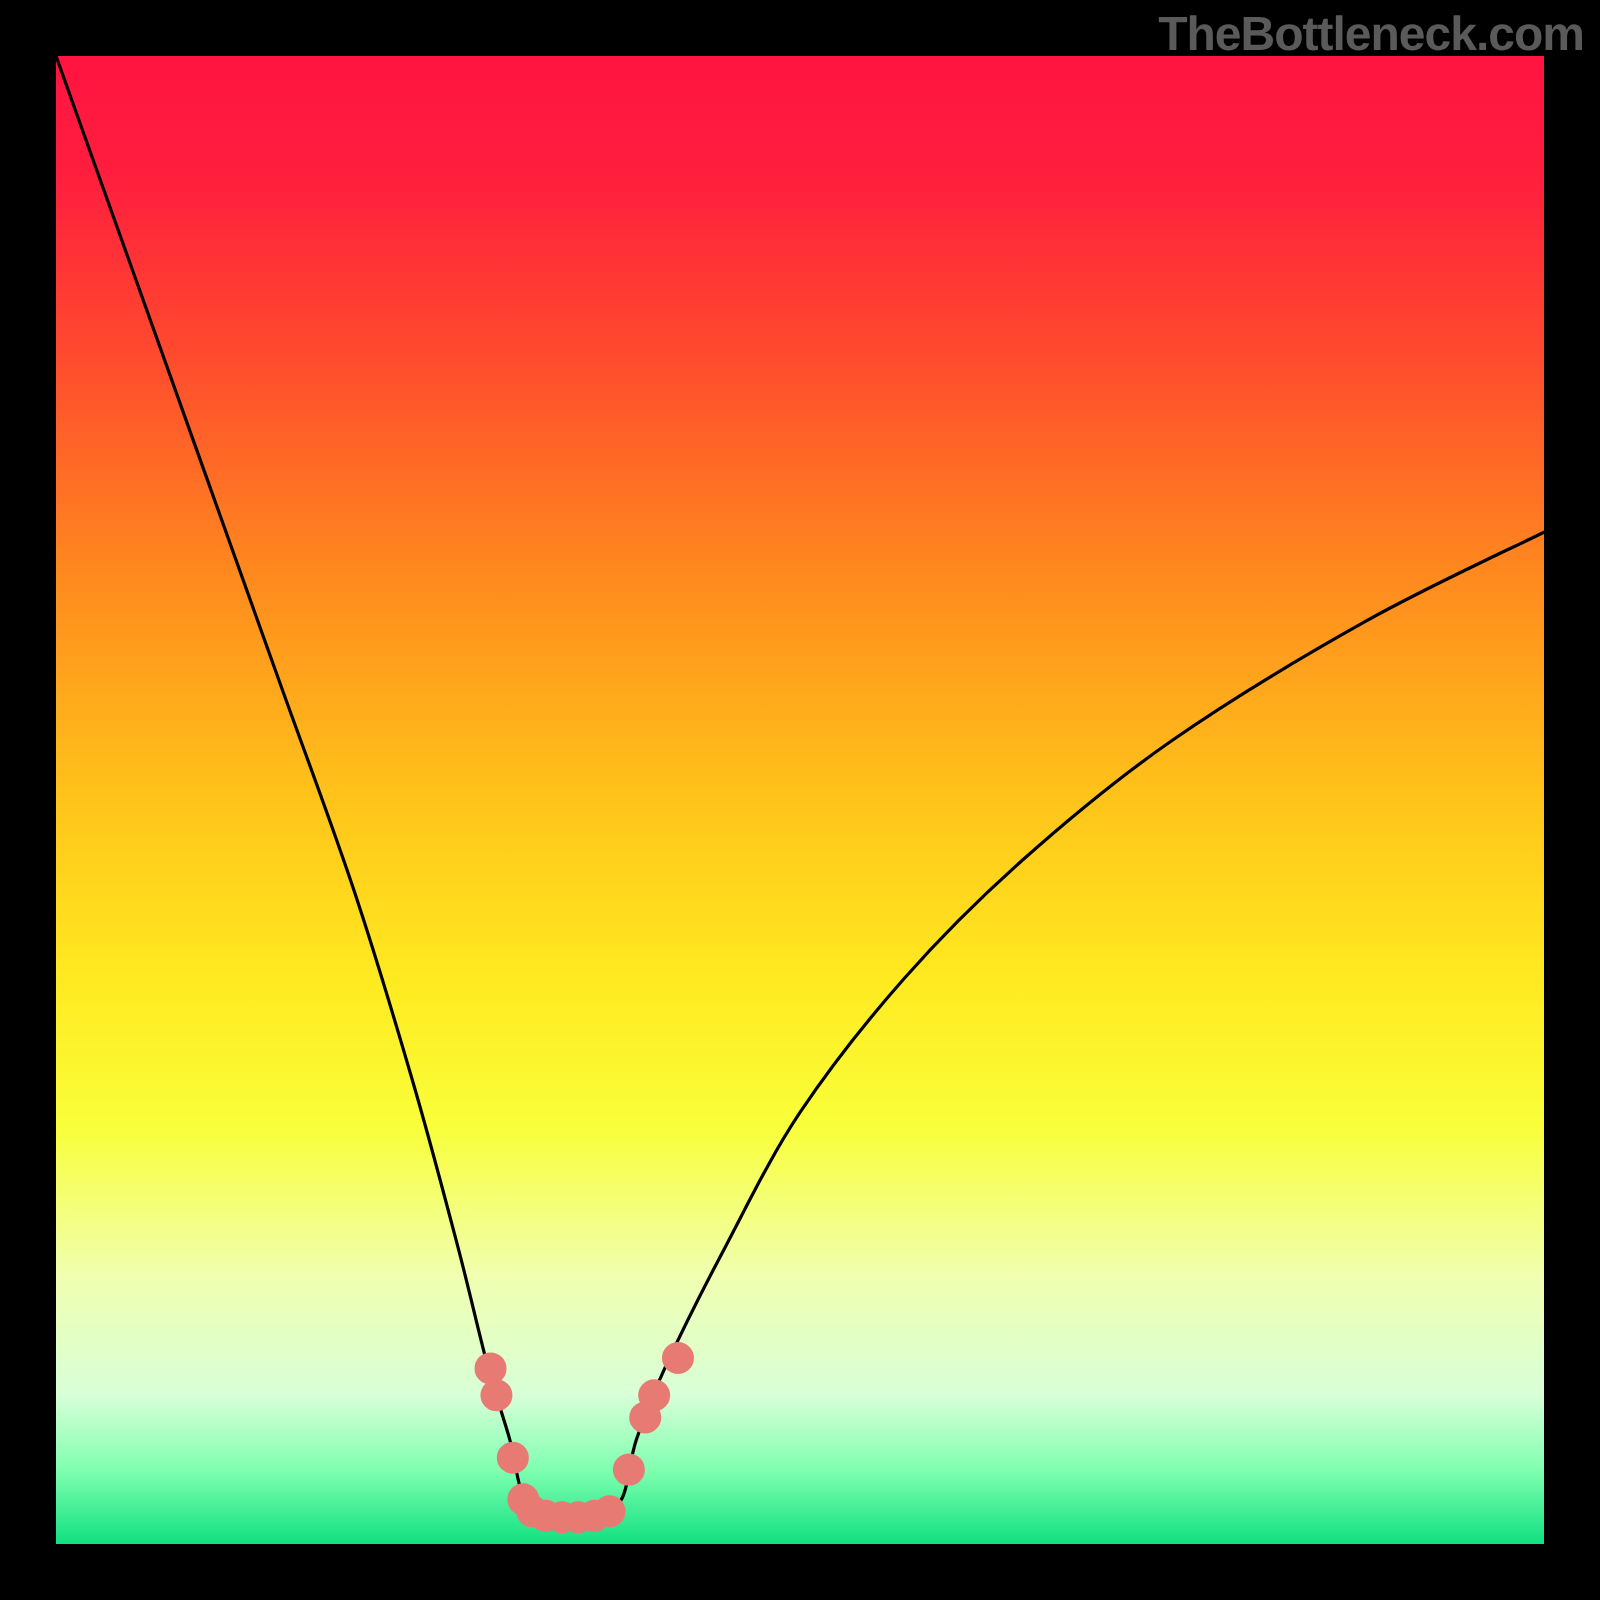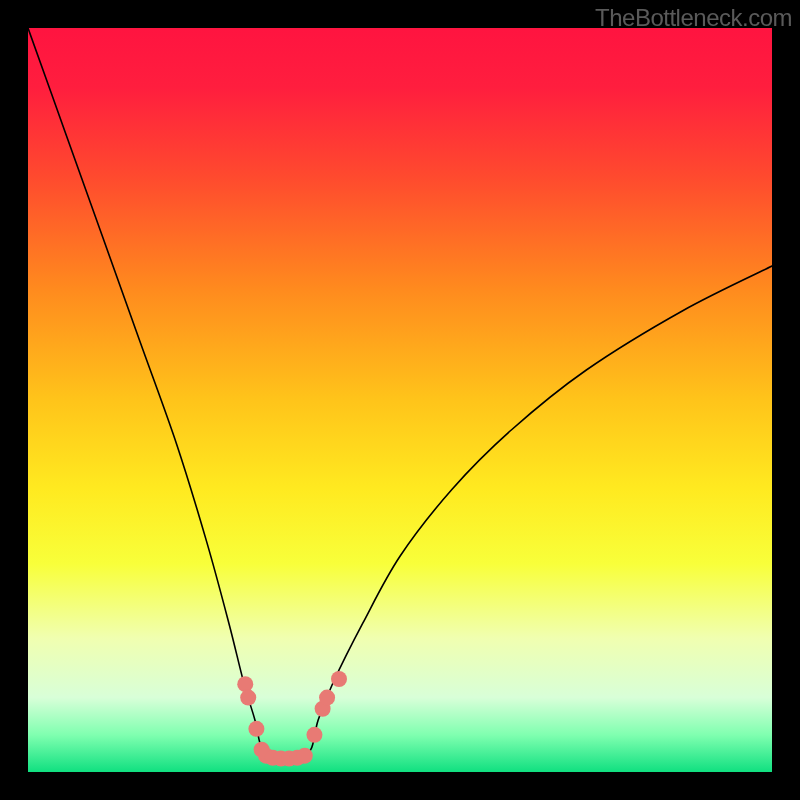--- a/index.html
+++ b/index.html
@@ -15,21 +15,21 @@
     height: 800px;
     background: #000000;
     position: relative;
   }
   .watermark {
     position: absolute;
     top: 4px;
     right: 8px;
     color: #5a5a5a;
     font-size: 24px;
-    font-weight: 400;
+    font-weight: 700;
     letter-spacing: -0.5px;
     z-index: 5;
   }
   .plot {
     position: absolute;
     left: 28px;
     top: 28px;
     width: 744px;
     height: 744px;
     display: block;

